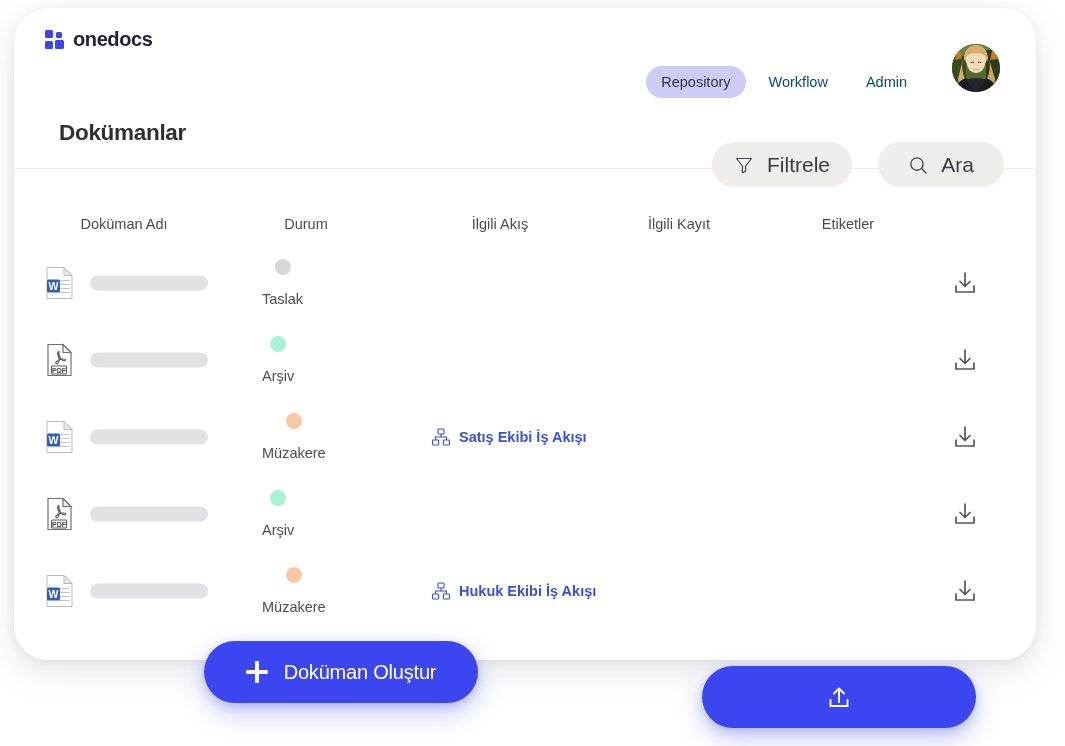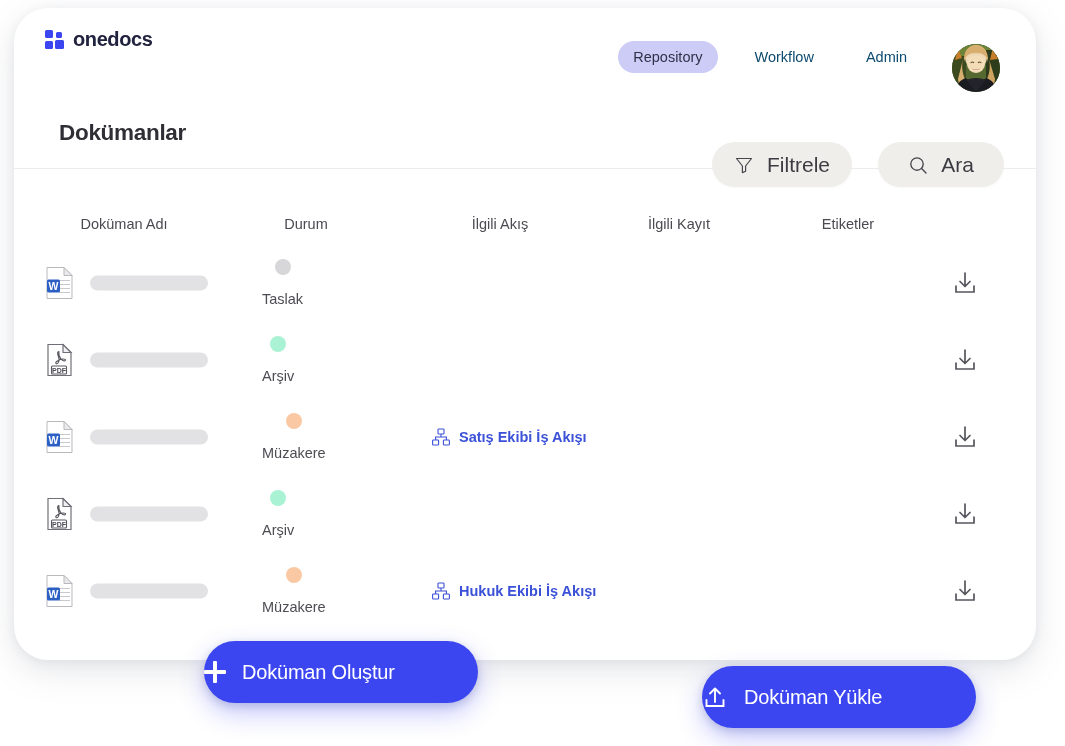--- a/index.html
+++ b/index.html
@@ -62,24 +62,24 @@
   .brand-name {
     font-size: 20px;
     font-weight: 700;
     color: #20223e;
     letter-spacing: -0.4px;
   }
 
   .nav {
     position: absolute;
     right: 114px;
-    top: 33px;
+    top: 58px;
     display: flex;
     align-items: center;
-    gap: 22px;
+    gap: 8px;
   }
   .nav-item {
     font-size: 14.5px;
     color: #0c4a6e;
     padding: 8px 15px;
     border-radius: 16px;
     white-space: nowrap;
     cursor: pointer;
   }
   .nav-item.active {
@@ -212,21 +212,21 @@
     white-space: nowrap;
   }
 
   .dl { cursor: pointer; display:block; }
 
   
   .cta {
     position: absolute;
     display: flex;
     align-items: center;
-    justify-content: flex-start;
+    justify-content: center;
     gap: 16px;
     background: #3b46f1;
     color: #ffffff;
     border-radius: 40px;
     cursor: pointer;
     box-shadow: 0 10px 26px rgba(59,70,241,0.30),
                 0 3px 8px rgba(40,45,90,0.18);
   }
   .cta-create {
     left: 204px;
@@ -531,14 +531,13 @@
 <div class="cta cta-create">
   <span class="plus"></span>
   <span class="cta-label">Doküman Oluştur</span>
 </div>
 
 <div class="cta cta-upload">
   <svg width="26" height="26" viewBox="0 0 26 26">
     <path d="M13 18V5M8 9.5l5-5 5 5" fill="none" stroke="#ffffff" stroke-width="1.9" stroke-linecap="round" stroke-linejoin="round"></path>
     <path d="M4.5 16v6h17v-6" fill="none" stroke="#ffffff" stroke-width="1.9" stroke-linecap="round"></path>
   </svg>
-  <span class="cta-label">Doküman Yükle</span>
 </div>
 
 </body></html>

